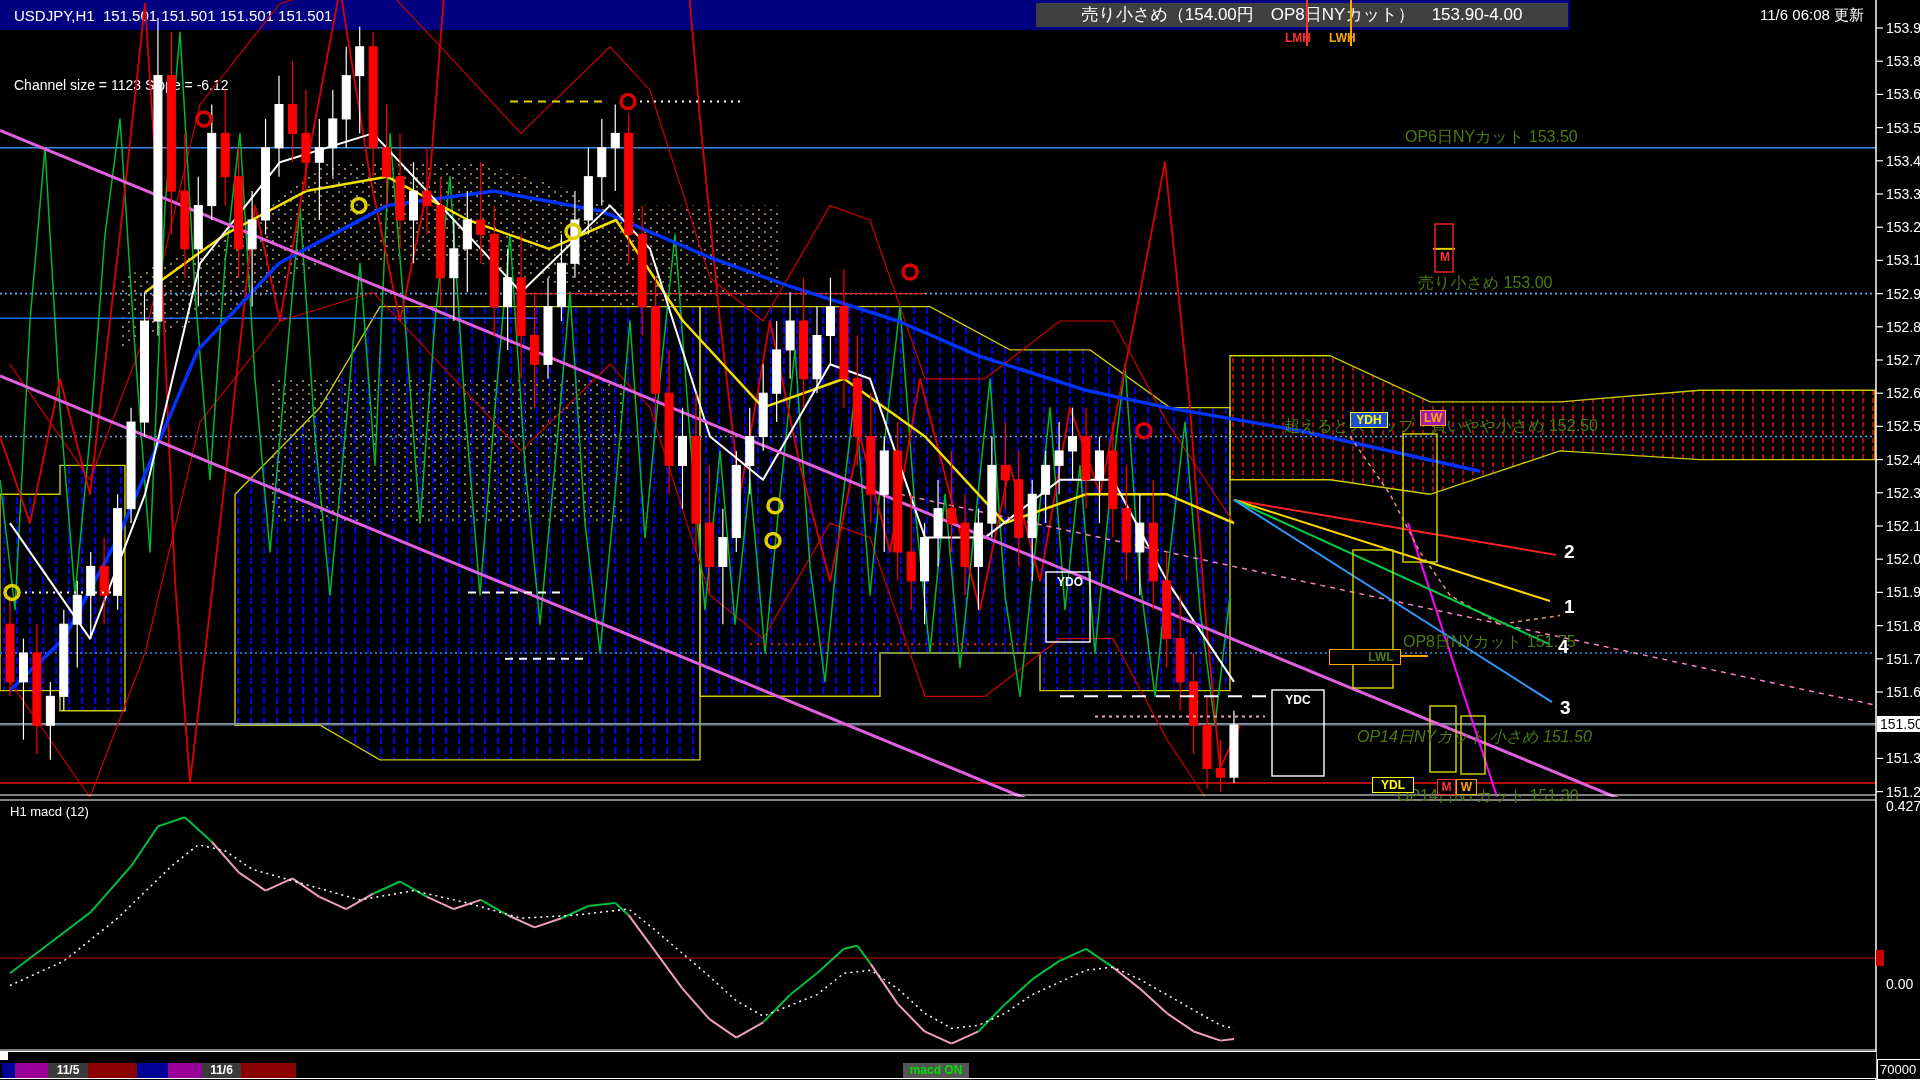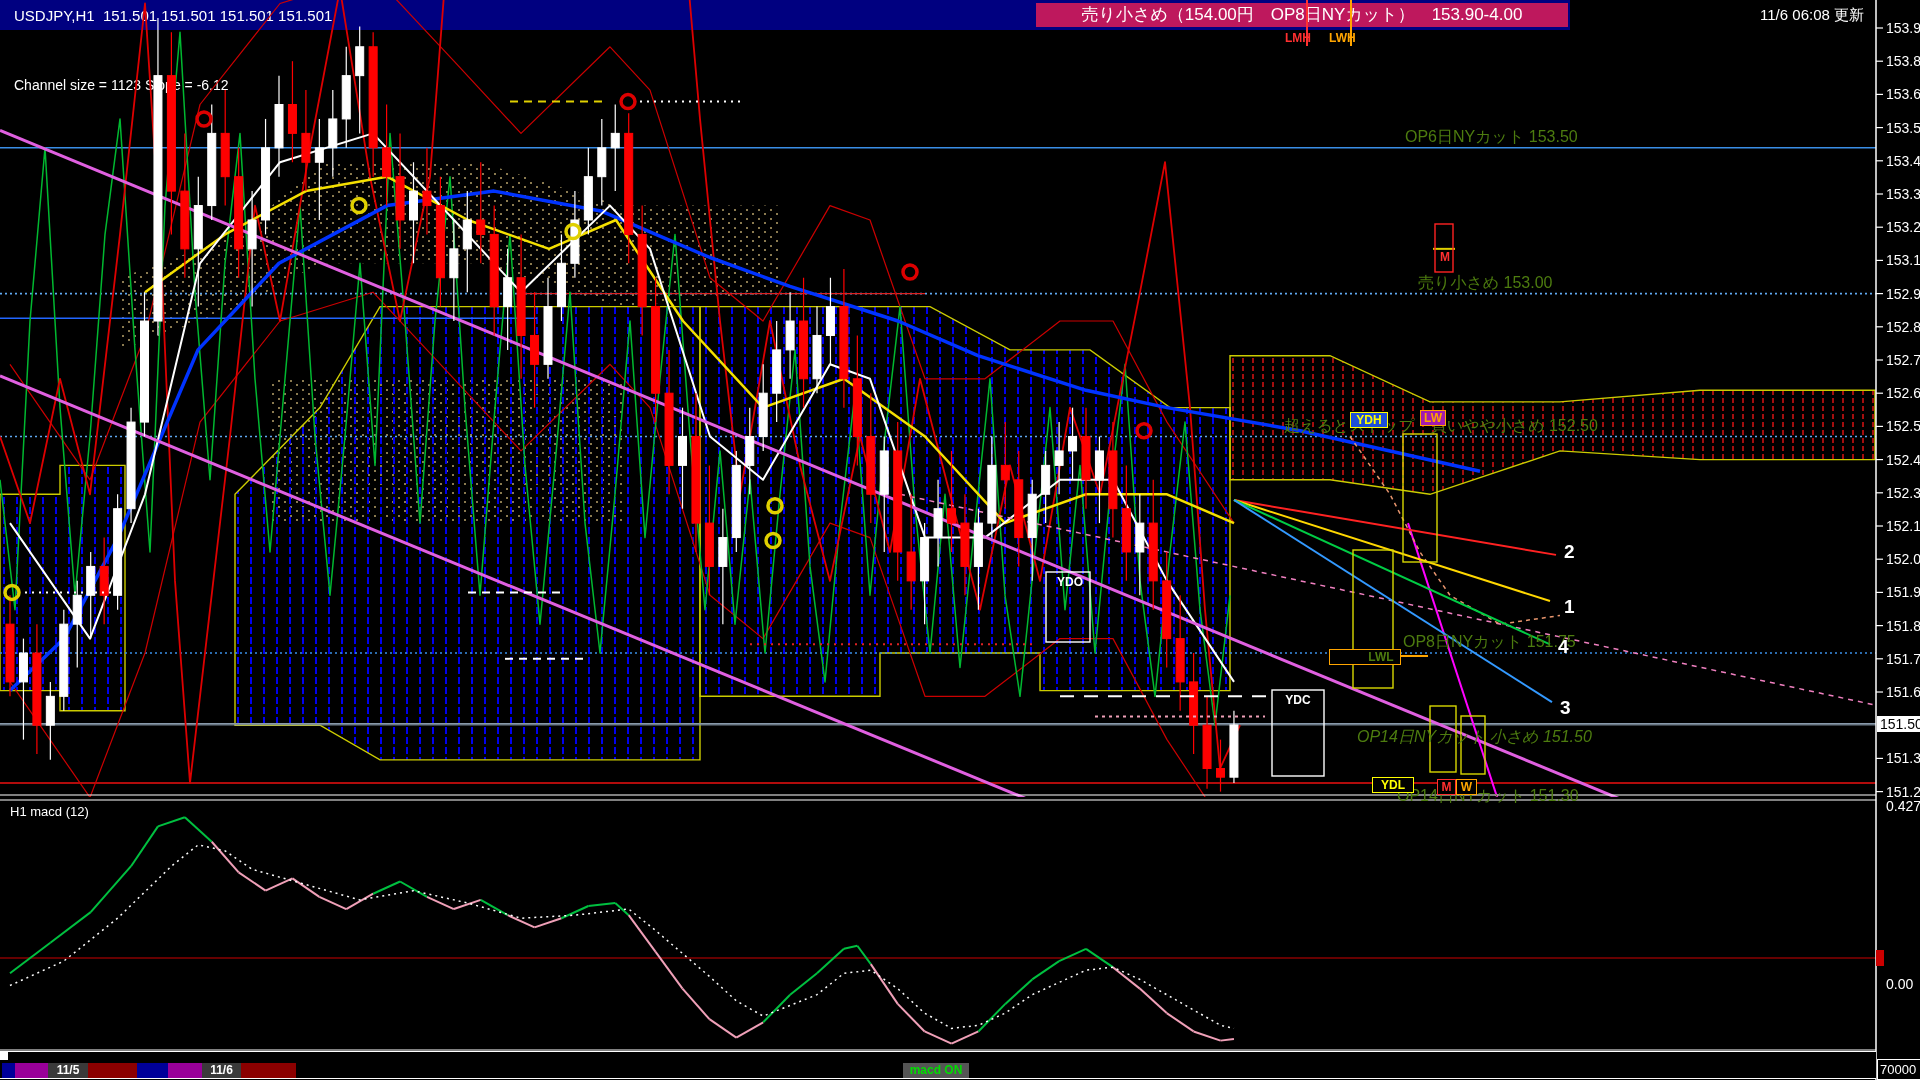--- a/index.html
+++ b/index.html
@@ -2,21 +2,21 @@
 <html><head>
 <meta charset="utf-8">
 <style>
   html,body{margin:0;padding:0;background:#000;}
   #screen{position:relative;width:1920px;height:1080px;background:#000;overflow:hidden;
           font-family:"Liberation Sans",sans-serif;}
   
   #topbar{position:absolute;left:0;top:0;width:1920px;height:30px;background:#000;}
   #topbar-navy{position:absolute;left:0;top:0;width:1570px;height:30px;background:#000080;}
   #symbol-info{position:absolute;left:14px;top:7px;color:#fff;font-size:15px;white-space:pre;}
-  #alert-bar{position:absolute;left:1036px;top:3px;width:532px;height:24px;background:#be185d;
+  #alert-bar{position:absolute;left:1036px;top:3px;width:532px;height:24px;background:#404040;
              color:#fff;font-size:17px;text-align:center;line-height:24px;white-space:pre;}
   #updated{position:absolute;right:56px;top:6px;color:#fff;font-size:15px;}
   .vmark{position:absolute;top:0;width:2px;height:46px;}
   .vmark-label{position:absolute;font-size:12px;font-weight:bold;}
   
   #channel-info{position:absolute;left:10px;top:76px;color:#fff;font-size:14px;background:#000;padding:1px 4px;}
   #big-title{position:absolute;left:58px;top:70px;color:#fff;font-size:64px;letter-spacing:4px;font-weight:400;}
   
   .axlab{position:absolute;color:#fff;font-size:14px;z-index:20;}
   .badge{position:absolute;background:#fff;color:#000;font-size:14px;padding:0 3px;z-index:21;}

